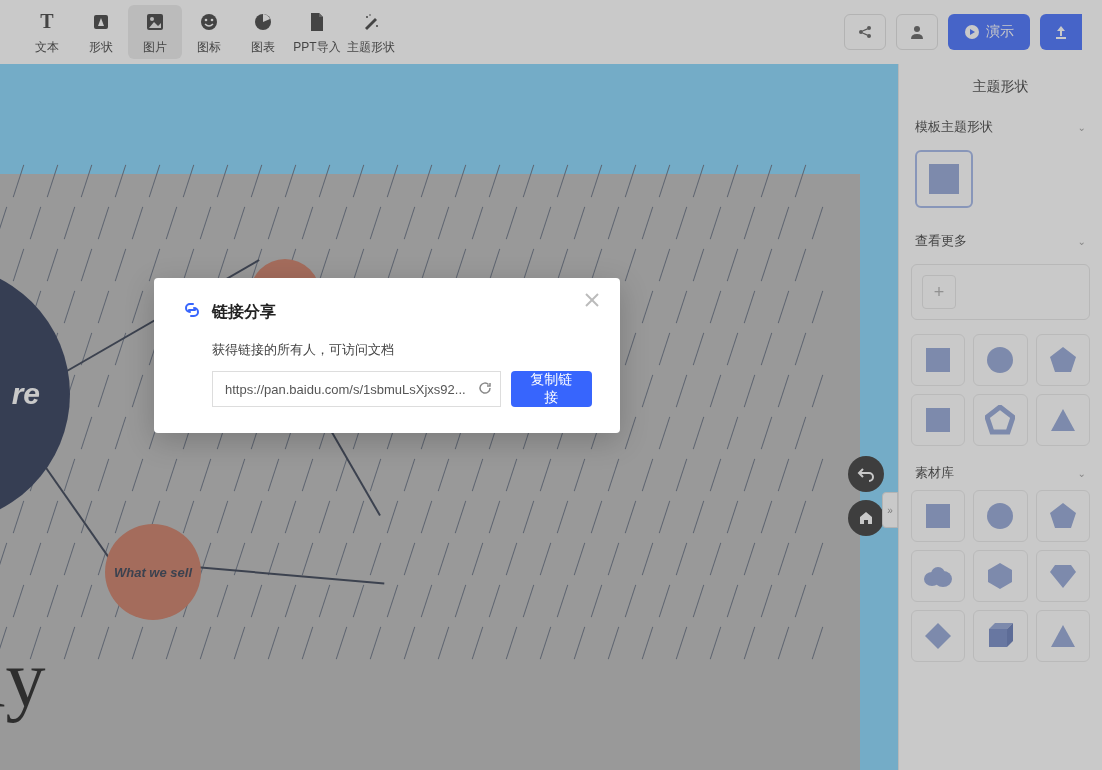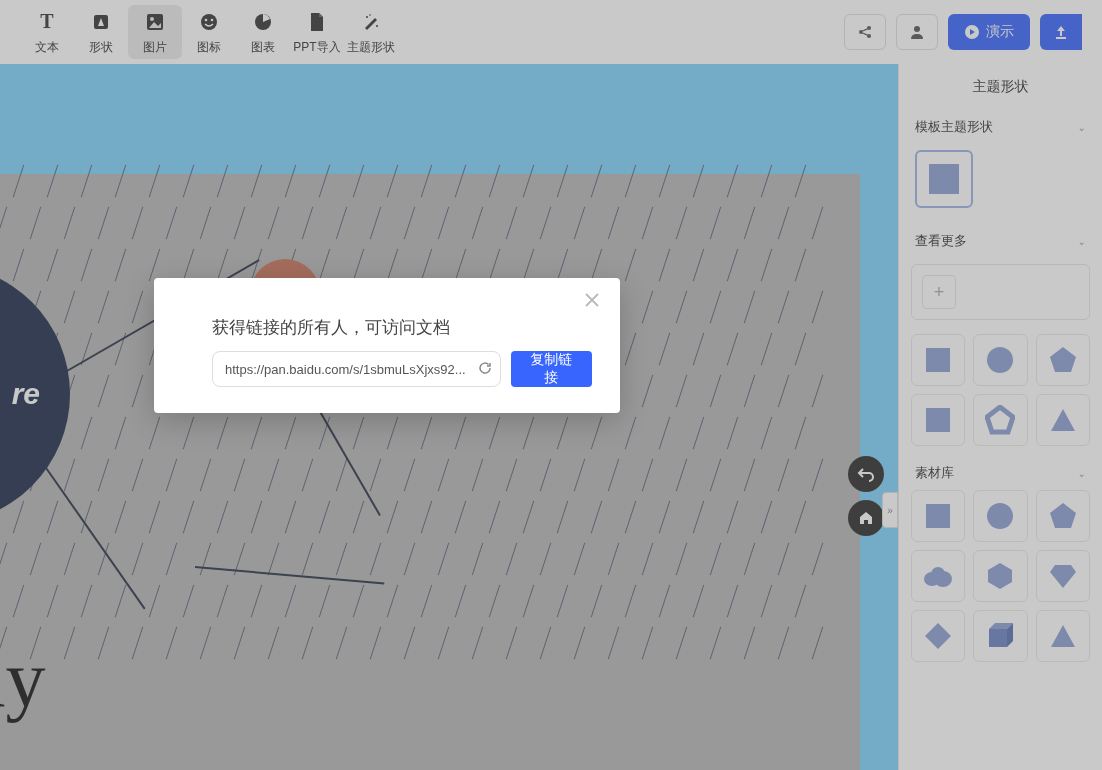--- a/index.html
+++ b/index.html
@@ -51,23 +51,23 @@
 
 
 .overlay { position: absolute; inset: 0; background: rgba(100,100,100,0.35); }
 
 
 .dialog { position: absolute; left: 154px; top: 278px; width: 466px; background: #fff; border-radius: 4px; box-shadow: 0 8px 30px rgba(0,0,0,.2); padding: 22px 28px 26px 28px; }
 .dlg-head { display: flex; align-items: center; gap: 10px; }
 .dlg-head .link-icon { color: #3765fd; font-size: 18px; }
 .dlg-head .title { font-size: 16px; font-weight: 600; color: #222; }
 .dlg-close { position: absolute; top: 14px; right: 20px; color: #bbb; font-size: 18px; cursor: pointer; }
-.dlg-desc { font-size: 17px; color: #444; margin: 16px 0 12px 30px; }
+.dlg-desc { font-size: 13px; color: #444; margin: 16px 0 12px 30px; }
 .dlg-row { display: flex; gap: 10px; margin-left: 30px; }
-.url-input { flex: 1; border: 1px solid #ddd; border-radius: 8px; padding: 0 34px 0 12px; height: 36px; font-size: 13px; color: #555; position: relative; display: flex; align-items: center; }
+.url-input { flex: 1; border: 1px solid #ddd; border-radius: 0; padding: 0 34px 0 12px; height: 36px; font-size: 13px; color: #555; position: relative; display: flex; align-items: center; }
 .url-input .refresh { position: absolute; right: 8px; color: #888; cursor: pointer; font-size: 14px; }
 .url-text { white-space: nowrap; overflow: hidden; text-overflow: ellipsis; flex: 1; }
 .copy-btn { background: #3765fd; color: #fff; border: none; border-radius: 4px; padding: 0 18px; height: 36px; font-size: 14px; cursor: pointer; }
 </style>
 </head>
 <body>
 
 <div class="toolbar">
   <div class="tool-item">
     <span class="icon" style="font-weight:700;font-family:serif;">T</span>
@@ -464,20 +464,23 @@
         <div class="line" style="left:827px;top:452px;"></div>
       </div>
     <div class="edge" style="left:70px; top:200px; width:230px; transform:rotate(-30deg);"></div>
     <div class="edge" style="left:40px; top:270px; width:200px; transform:rotate(55deg);"></div>
     <div class="edge" style="left:205px; top:392px; width:190px; transform:rotate(5deg);"></div>
     <div class="edge" style="left:280px; top:150px; width:220px; transform:rotate(60deg);"></div>
     <div class="circle c-big">
         <span>re</span>
       </div>
     <div class="circle c-small-top"></div>
+    <div class="circle c-mid">
+        <span>What we sell</span>
+      </div>
     <div class="bigtext">any</div>
   </div>
 </div>
 
 <div class="float-btn fb1">
     <svg width="18" height="18">
       <path d="M6 4 L2 8 L6 12 M2 8 L12 8 A4 4 0 0 1 12 16" stroke="#fff" stroke-width="2" fill="none"></path>
     </svg>
   </div>
 <div class="float-btn fb2">
@@ -590,20 +593,26 @@
     <div class="shape-cell">
         <svg width="30" height="30">
           <polygon points="15,4 27,26 3,26"></polygon>
         </svg>
       </div>
   </div>
 </div>
 
 <div class="overlay"></div>
 <div class="dialog">
+  <div class="dlg-head">
+    <span class="link-icon"><svg width="20" height="20">
+          <path d="M8 12 A4 4 0 0 1 8 4 L11 4 M12 8 A4 4 0 0 1 12 16 L9 16 M7 10 L13 10" stroke="#3765fd" stroke-width="2" fill="none" stroke-linecap="round"></path>
+        </svg></span>
+    <span class="title">链接分享</span>
+  </div>
   <span class="dlg-close">
     <svg width="16" height="16">
         <line x1="2" y1="2" x2="14" y2="14" stroke="#bbb" stroke-width="2"></line>
         <line x1="14" y1="2" x2="2" y2="14" stroke="#bbb" stroke-width="2"></line>
       </svg>
   </span>
   <div class="dlg-desc">获得链接的所有人，可访问文档</div>
   <div class="dlg-row">
     <div class="url-input">
       <span class="url-text">https://pan.baidu.com/s/1sbmuLsXjxs92...</span>

